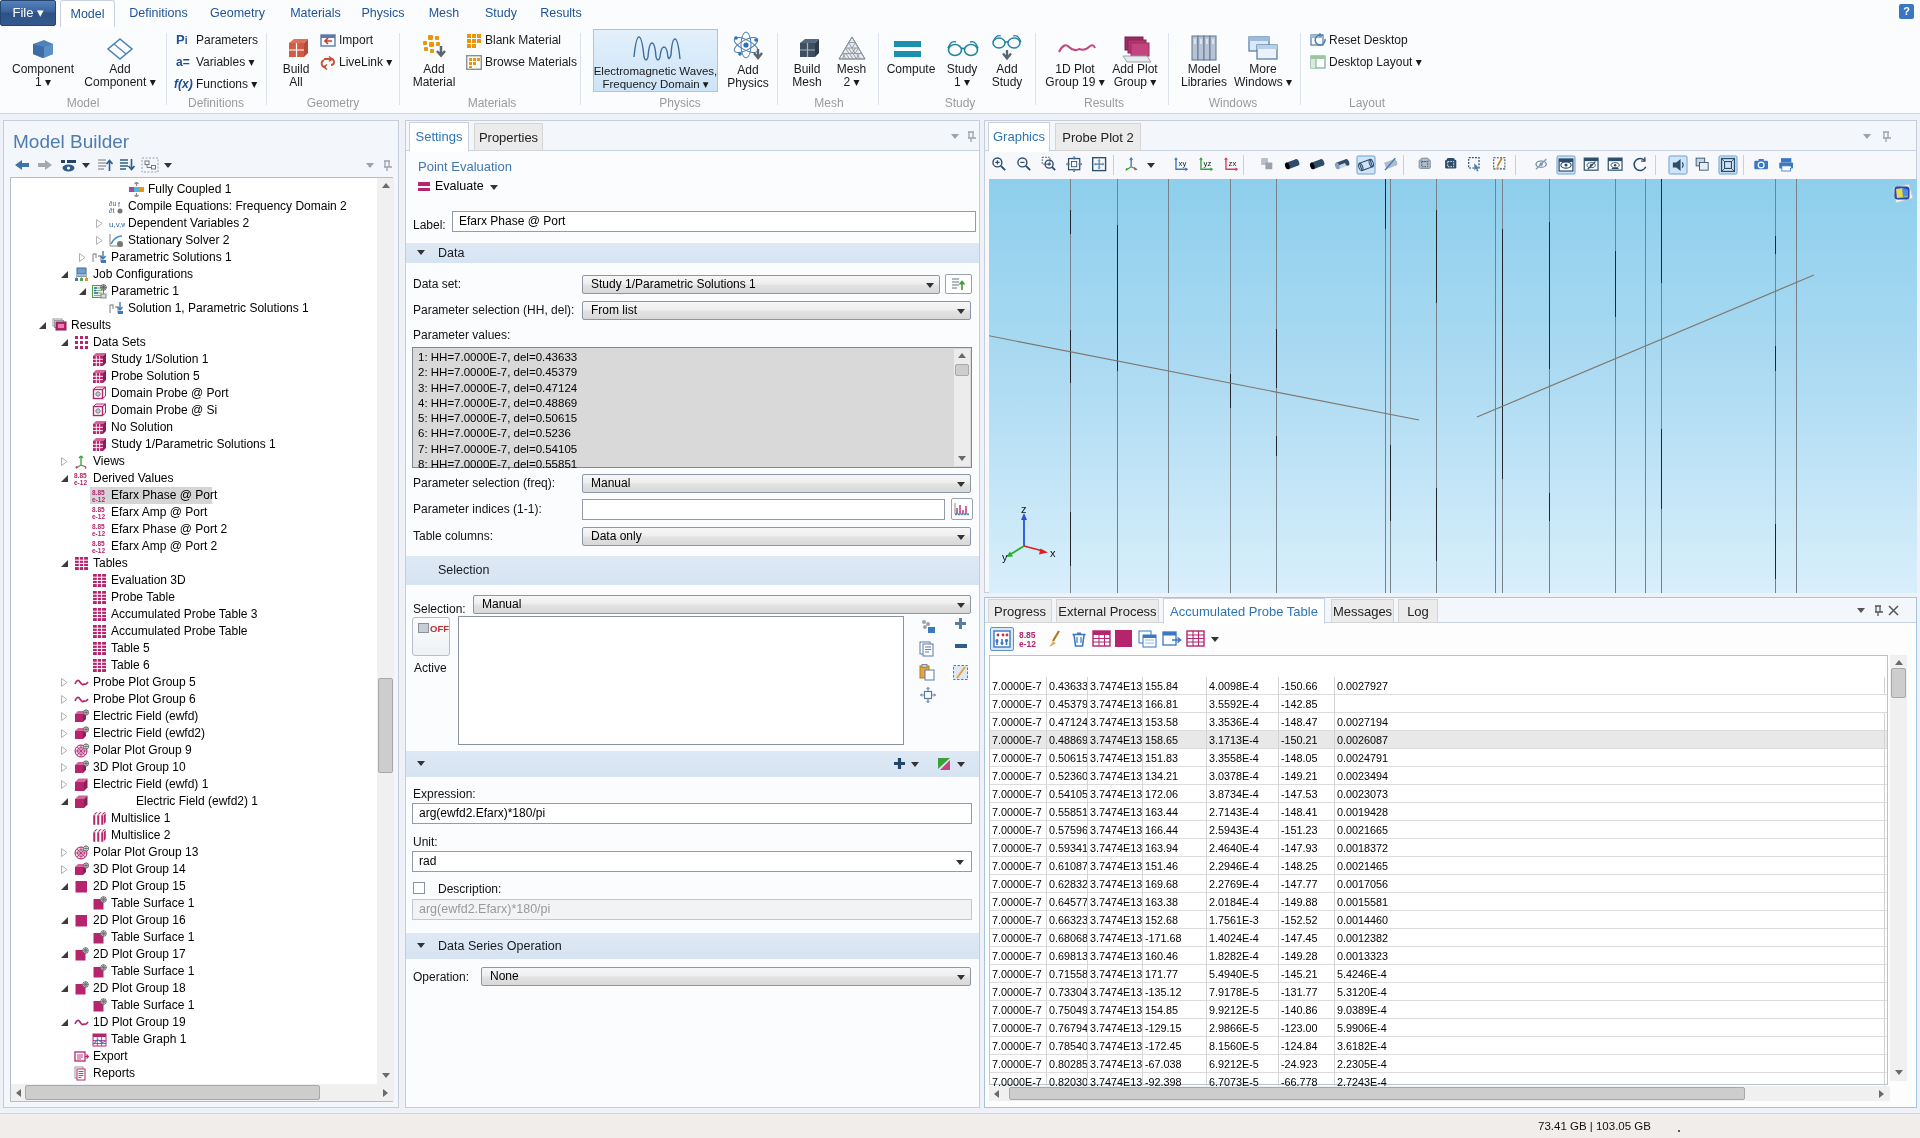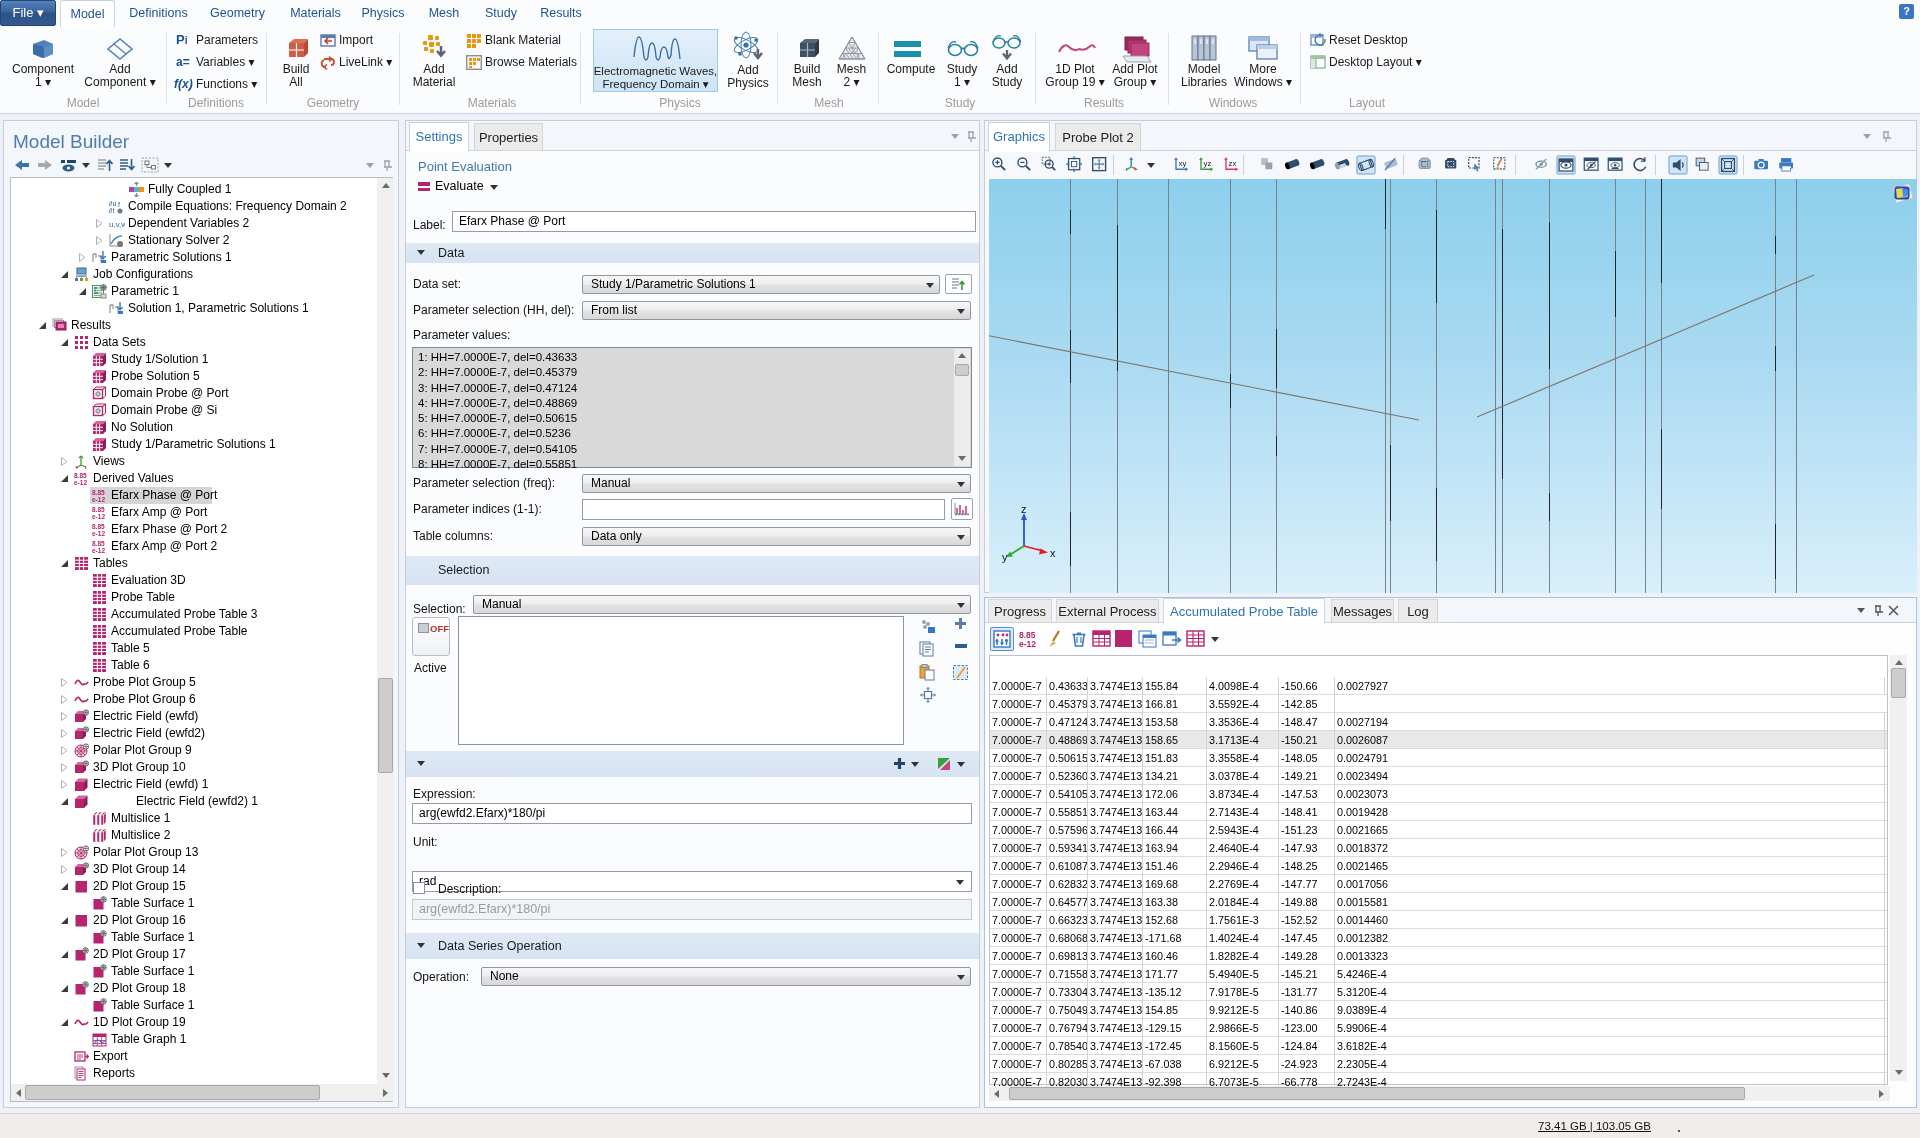--- a/index.html
+++ b/index.html
@@ -1040,21 +1040,21 @@
       <polygon points="2,2 14,2 2,13" fill="#3aa03a"></polygon>
       <polygon points="14,4 14,14 4,14" fill="#c2457f"></polygon>
     </svg>
   <svg class="abs" style="left:551px;top:641px;" width="9" height="6">
       <polygon points="0,0 8,0 4,5" fill="#333"></polygon>
     </svg>
 
   <div class="slabel" style="left:7px;top:666px;">Expression:</div>
   <div class="abs tinput" style="left:6px;top:682px;width:560px;height:21px;line-height:19px;padding-left:6px;">arg(ewfd2.Efarx)*180/pi</div>
   <div class="slabel" style="left:7px;top:714px;">Unit:</div>
-  <div class="abs tinput" style="left:6px;top:730px;width:560px;height:21px;line-height:19px;padding-left:6px;margin-top:20px;">rad<svg class="abs" style="right:6px;top:8px;" width="9" height="6">
+  <div class="abs tinput" style="left:6px;top:730px;width:560px;height:21px;line-height:19px;padding-left:6px;">rad<svg class="abs" style="right:6px;top:8px;" width="9" height="6">
         <polygon points="0,0 8,0 4,5" fill="#333"></polygon>
       </svg></div>
   <div class="abs" style="left:7px;top:761px;width:12px;height:12px;background:#fff;border:1px solid #8a929e;"></div>
   <div class="slabel" style="left:32px;top:761px;">Description:</div>
   <div class="abs" style="left:6px;top:778px;width:560px;height:21px;line-height:19px;padding-left:6px;background:#f2f3f5;border:1px solid #c2c8d0;color:#9a9a9a;font-size:12.5px;">arg(ewfd2.Efarx)*180/pi</div>
 
   <div class="abs sect" style="left:0;top:812px;height:26px;">
       <svg class="abs" style="left:11px;top:10px;" width="9" height="6">
         <polygon points="0,0 8,0 4,5" fill="#333"></polygon>
       </svg>
@@ -1607,15 +1607,15 @@
   <div class="abs sb" style="left:4px;top:488px;width:901px;height:15px;"></div>
   <svg class="abs" style="left:9px;top:492px;" width="6" height="8">
       <polygon points="5,0 5,8 0,4" fill="#6a6a6a"></polygon>
     </svg>
   <svg class="abs" style="left:894px;top:492px;" width="6" height="8">
       <polygon points="0,0 0,8 5,4" fill="#6a6a6a"></polygon>
     </svg>
   <div class="abs sb-thumb" style="left:24px;top:489px;width:736px;height:13px;"></div>
 </div>
 <div id="statusbar" class="abs">
-  <div class="abs" style="left:1538px;top:6px;font-size:11.5px;color:#111;text-decoration:underline;">73.41 GB | 103.05 GB</div>
+  <div class="abs" style="left:1538px;top:6px;font-size:11.5px;color:#111;">73.41 GB | 103.05 GB</div>
     <div class="abs" style="left:1678px;top:16px;width:2px;height:2px;background:#555;"></div>
 </div>
 
 </body></html>

